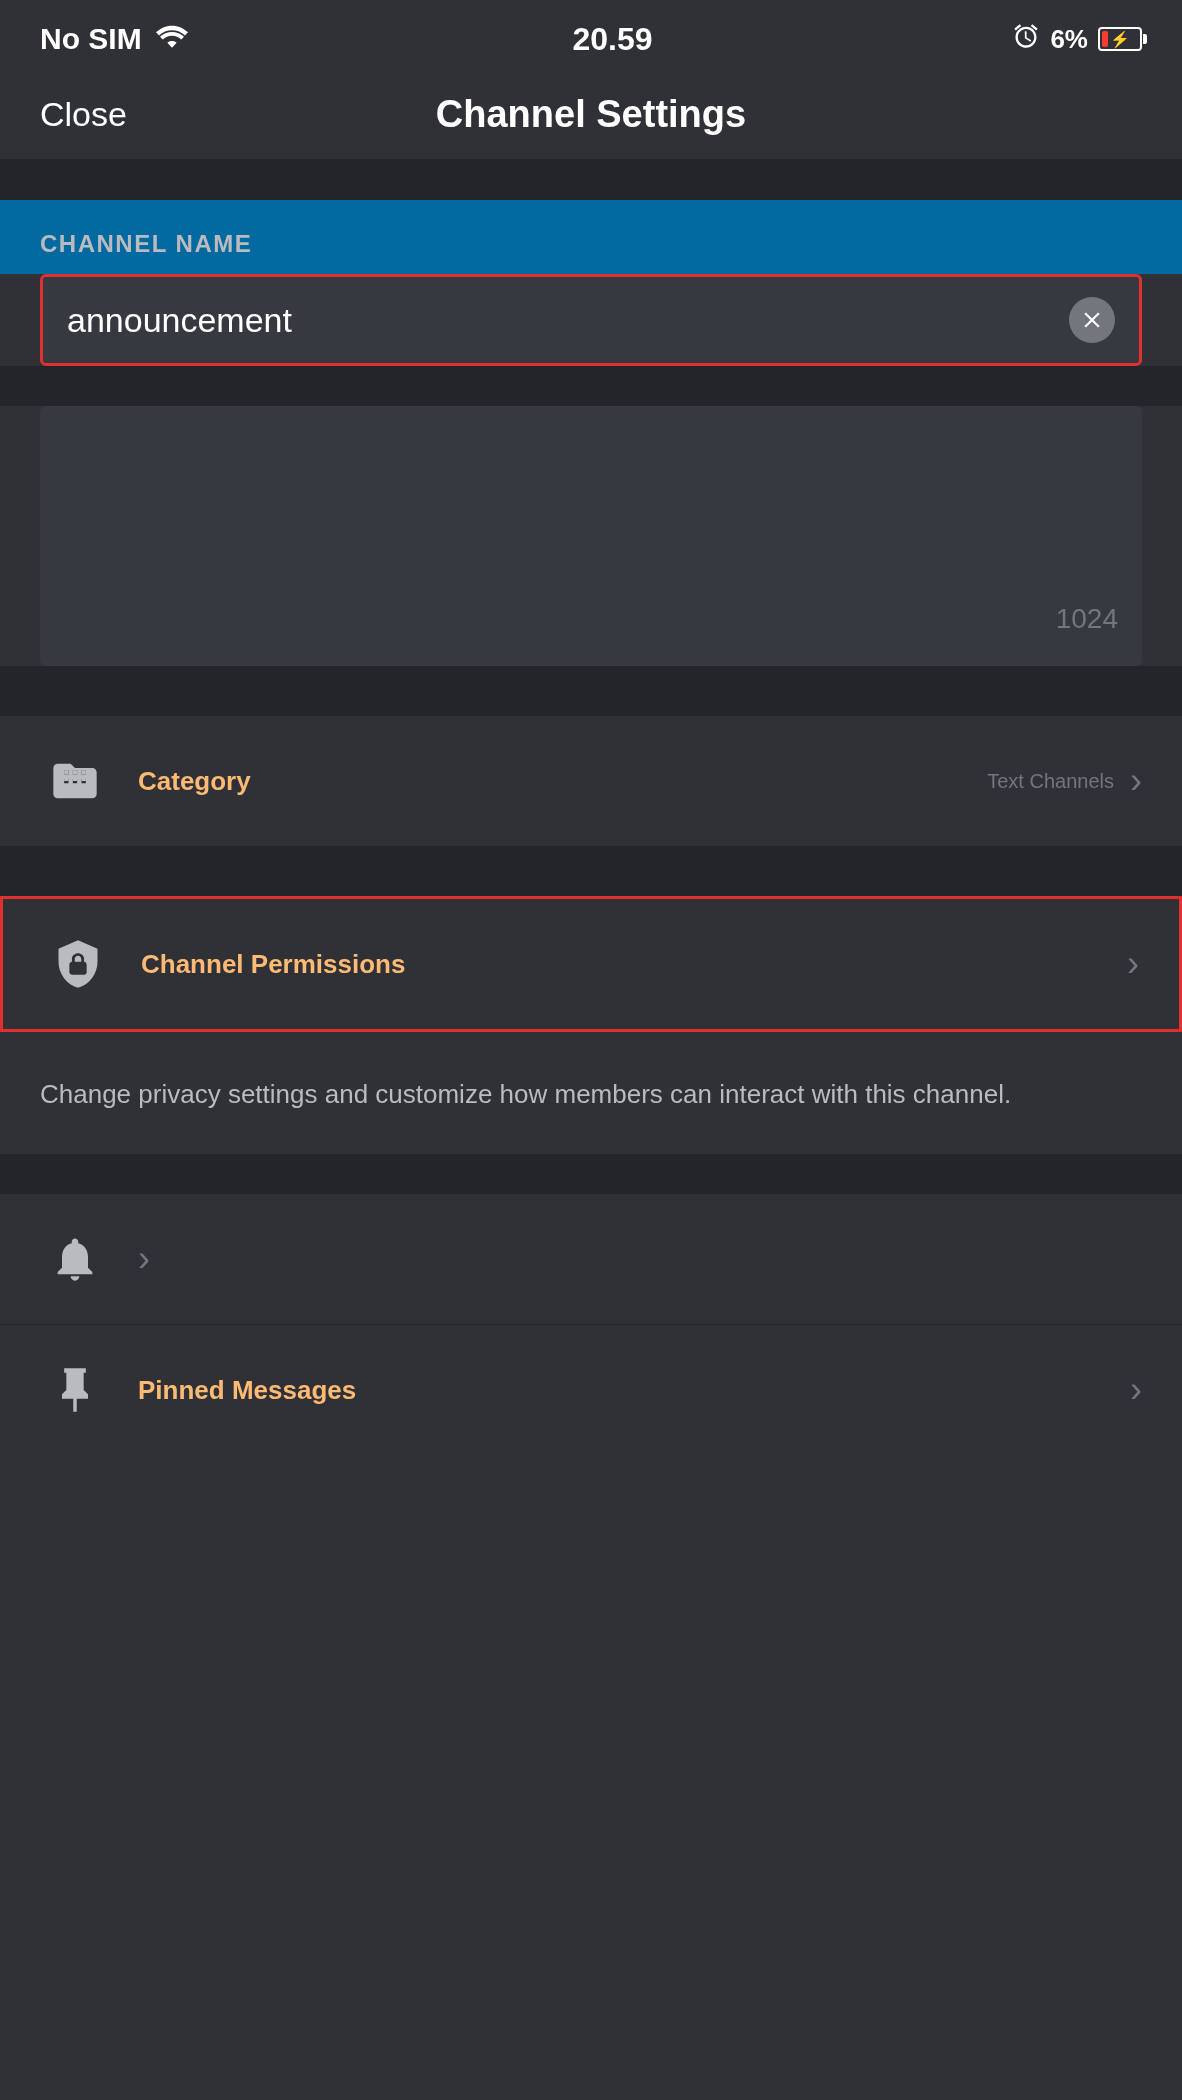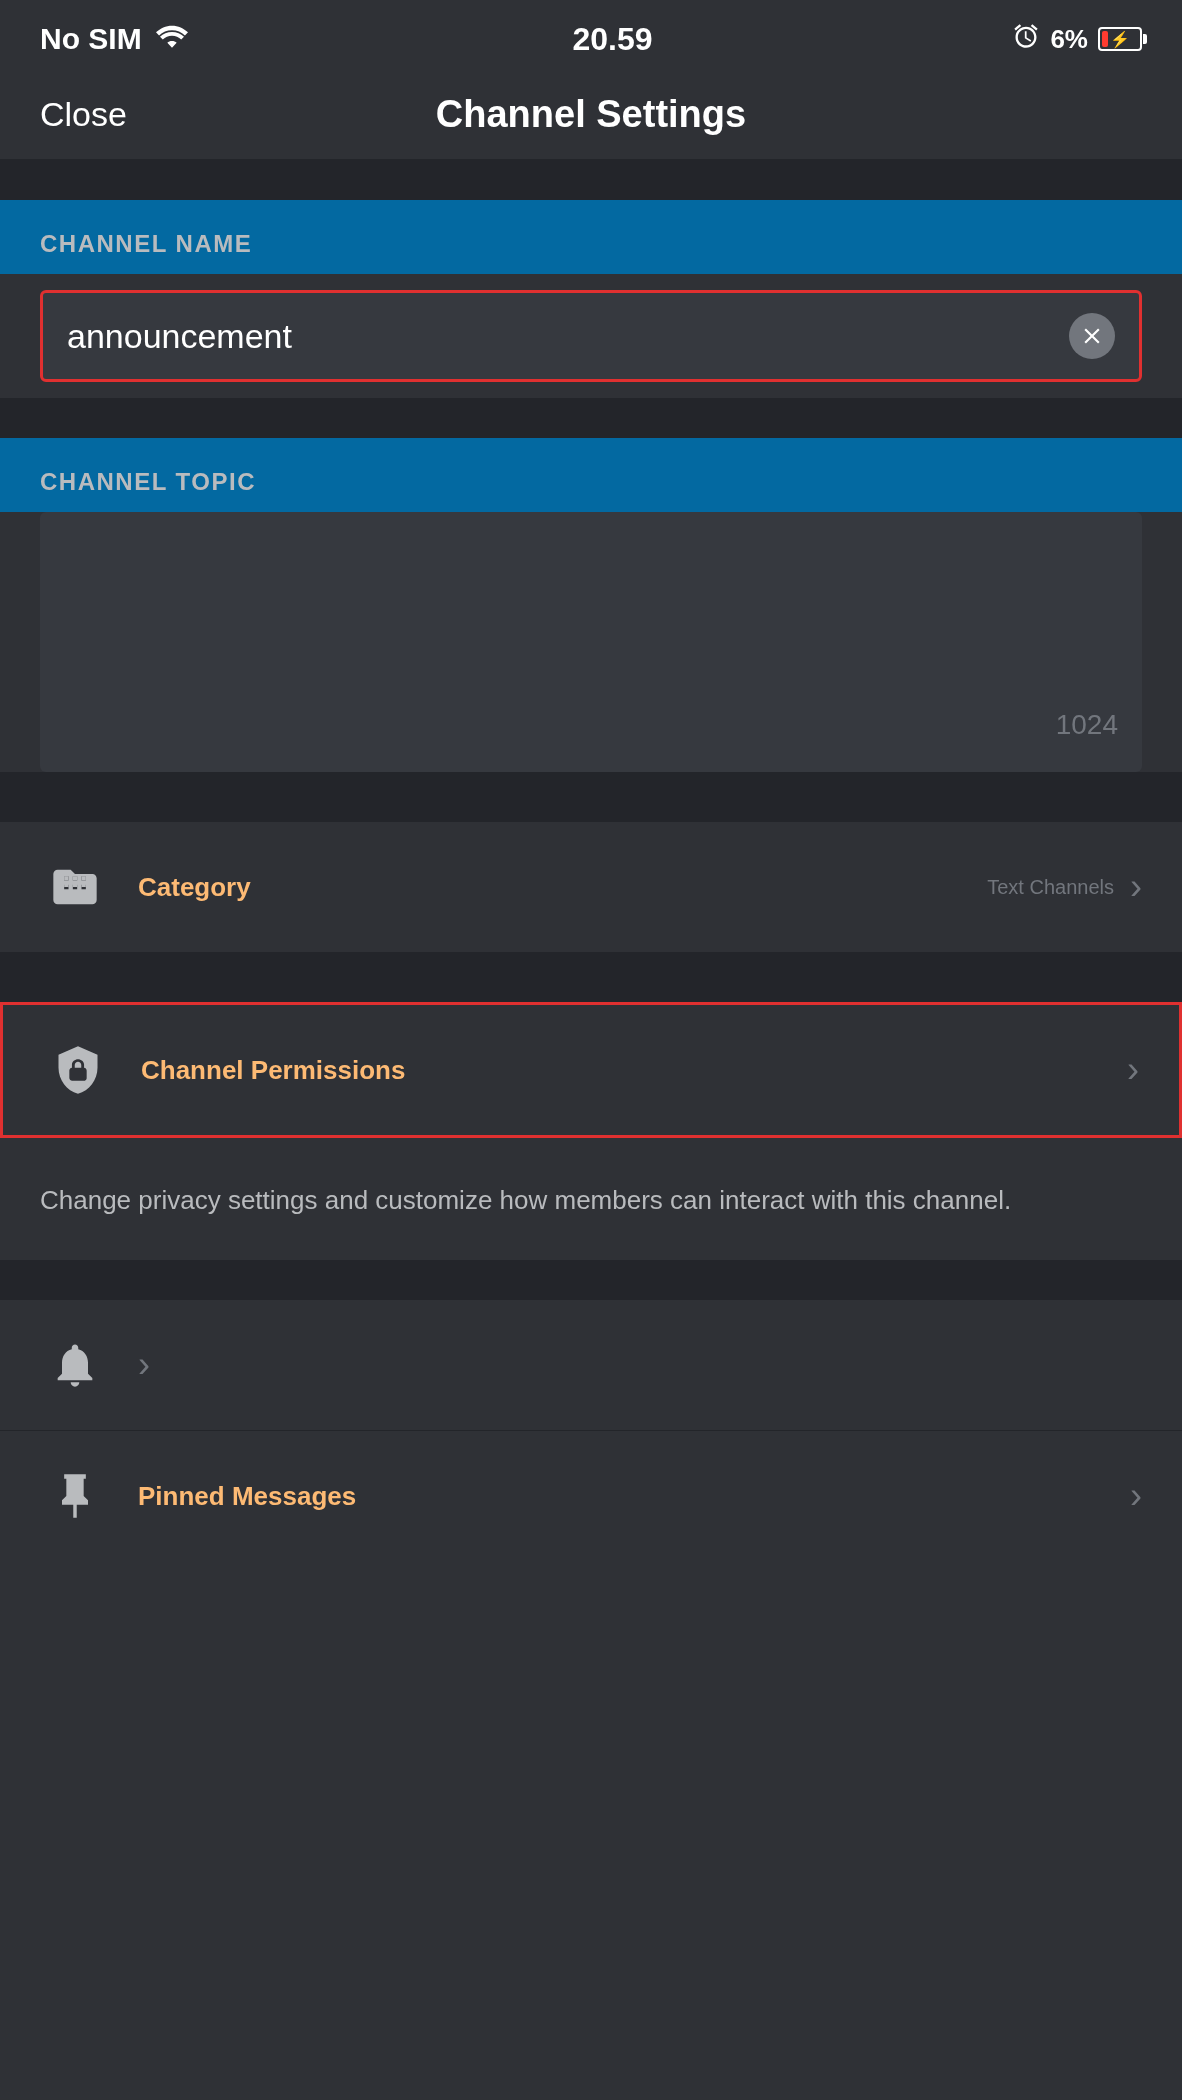--- a/index.html
+++ b/index.html
@@ -129,21 +129,21 @@
       font-size: 24px;
       font-weight: 700;
       color: #b9bbbe;
       letter-spacing: 1.5px;
       text-transform: uppercase;
     }
 
     
     .input-container {
       background: #2f3136;
-      padding: 16px 0;
+      padding: 0 0;
     }
     .channel-name-input-wrapper {
       display: flex;
       align-items: center;
       margin: 0 40px;
       background: #36393f;
       border: 3px solid #e03030;
       border-radius: 6px;
       padding: 20px 24px;
     }
@@ -318,23 +318,20 @@
       <input class="channel-name-input" type="text" value="announcement" style="">
       <div class="clear-icon">
         <svg viewBox="0 0 24 24" fill="#ffffff">
           <path d="M19 6.41L17.59 5 12 10.59 6.41 5 5 6.41 10.59 12 5 17.59 6.41 19 12 13.41 17.59 19 19 17.59 13.41 12z"></path>
         </svg>
       </div>
     </div>
   </div>
 
   <div class="section-gap"></div>
-  <div class="section-label">
-    <span class="section-label-text">CHANNEL TOPIC</span>
-  </div>
   <div class="topic-container">
     <div class="topic-textarea-wrapper">
       <textarea class="topic-textarea" style=""></textarea>
       <span class="char-count">1024</span>
     </div>
   </div>
 
   <div class="big-gap"></div>
   <div class="menu-item">
     <div class="menu-item-icon">

